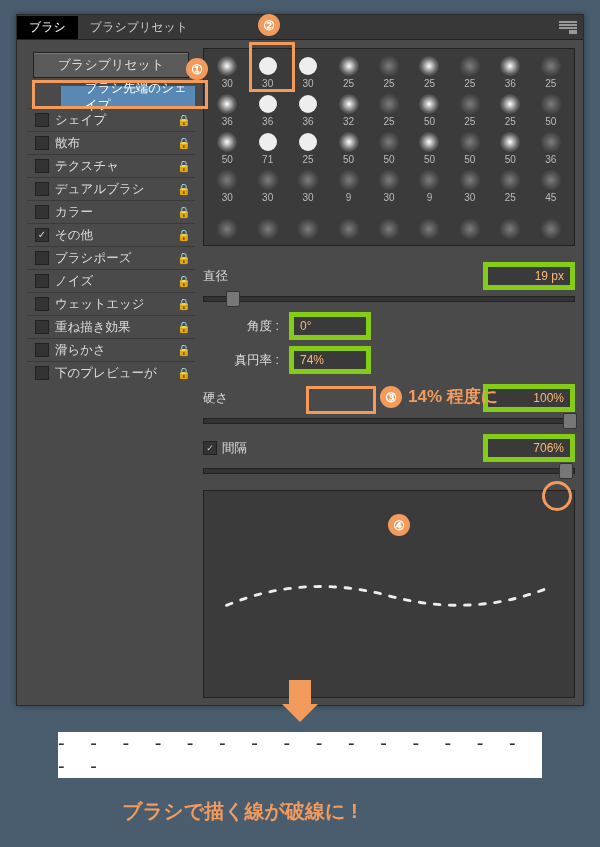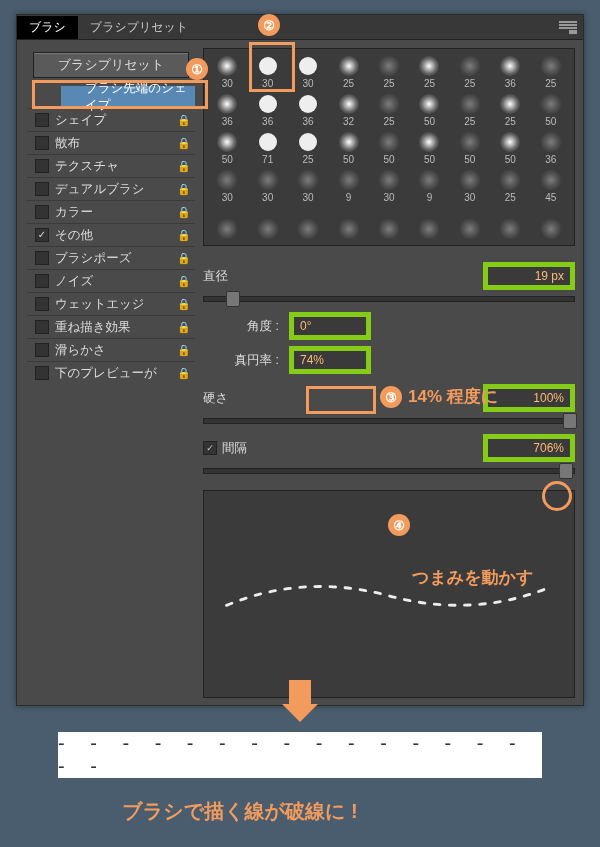--- a/index.html
+++ b/index.html
@@ -539,21 +539,20 @@
 
 <div class="hl" style="left:306px;top:386px;width:64px;height:22px"></div>
 <div class="badge" style="left:380px;top:386px">③</div>
 <div class="note" style="left:408px;top:384px">14% 程度に</div>
 
 <div class="hl" style="left:542px;top:481px;width:24px;height:24px;border-radius:50%"></div>
 <div class="badge" style="left:388px;top:514px">④</div>
 <div class="note" style="left:412px;top:514px;text-align:right">
   <br>
   <br>
-  <span>つまみを動かす</span>
 </div>
 
 <div class="arrow">
   <div class="stem"></div>
     <div class="head"></div>
 </div>
 <div class="result-bar">- - - - - - - - - - - - - - - - -</div>
 <div class="caption">ブラシで描く線が破線に !</div>
 
 </body></html>

